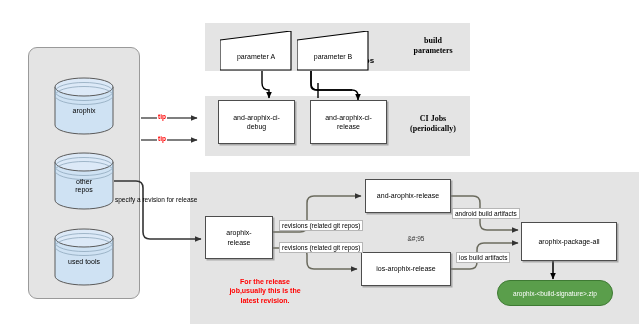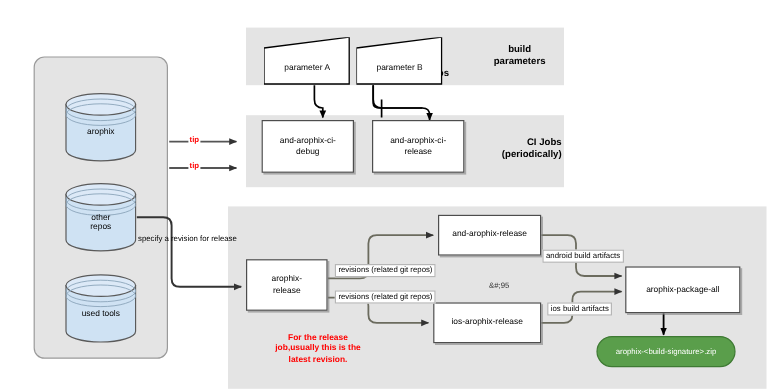--- a/index.html
+++ b/index.html
@@ -32,20 +32,21 @@
     background: #e4e4e4;
     box-sizing: border-box;
   }
   .panel-label {
     position: absolute;
     font-weight: bold;
     font-size: 8px;
     color: #000000;
     text-align: center;
     line-height: 1.25;
+    font-family: Liberation Serif, serif;
   }
   
   .repo-panel {
     position: absolute;
     background: #e4e4e4;
     border: 1px solid #9a9a9a;
     border-radius: 9px;
     box-sizing: border-box;
   }
   .repo-title {
@@ -166,21 +167,21 @@
 <body>
 
 <div id="canvas">
 
   <div class="panel" style="left:205px; top:23px; width:265px; height:48px;"></div>
   <div class="panel" style="left:205px; top:96px; width:265px; height:60px;"></div>
   <div class="panel" style="left:190px; top:172px; width:449px; height:152px;"></div>
 
   <div class="panel-label" style="left:400px; top:36px; width:66px; white-space:pre-line;">build
 parameters</div>
-  <div class="panel-label" style="left:398px; top:114px; width:70px; white-space:pre-line;text-align:right;">CI Jobs
+  <div class="panel-label" style="left:398px; top:114px; width:70px; white-space:pre-line;">CI Jobs
 (periodically)</div>
 
   <div class="repo-panel" style="left:28px; top:47px; width:112px; height:252px;"></div>
   <div class="repo-title" style="left:28px; top:56px;">Remote repos</div>
 
   <div class="cyl" style="left:54px; top:77px; width:60px; height:58px;">
     <svg width="60" height="58" viewBox="0 0 60 58">
       <path d="M1,10 L1,48 A29,9 0 0 0 59,48 L59,10 Z" fill="#cfe2f3" stroke="#5a5a5a" stroke-width="1"></path>
       <ellipse cx="30" cy="10" rx="29" ry="9" fill="#dce9f7" stroke="#5a5a5a" stroke-width="1"></ellipse>
       <ellipse cx="30" cy="14.5" rx="29" ry="9" fill="none" stroke="#8fa8bd" stroke-width="0.8"></ellipse>

